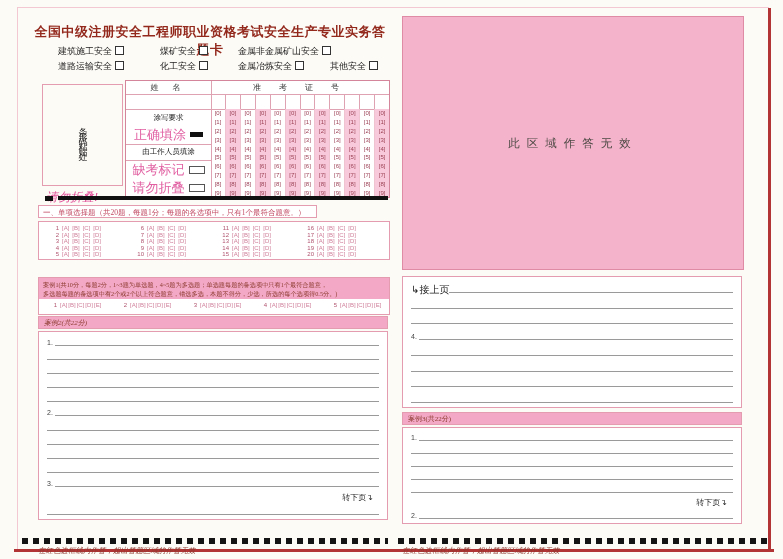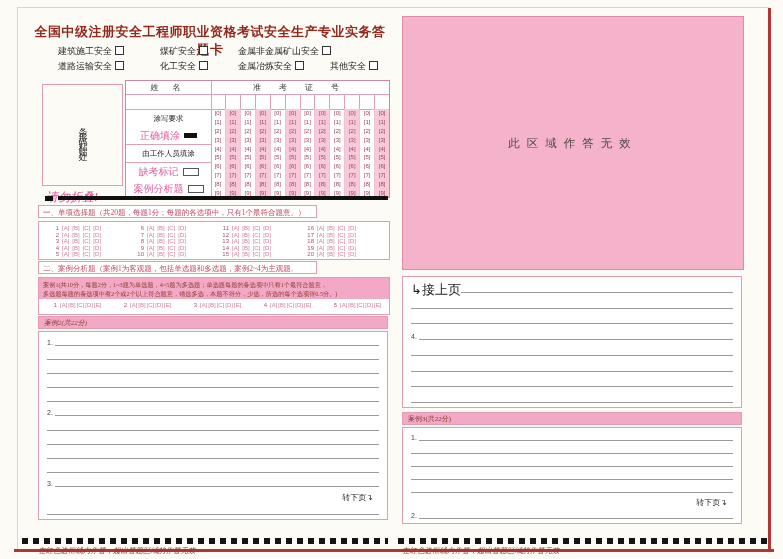--- a/index.html
+++ b/index.html
@@ -37,21 +37,21 @@
              border-bottom:1px solid #dfa2b2;display:flex;align-items:center;justify-content:center;
              font-size:8px;letter-spacing:6px;color:#333;}
   .it-h-id{position:absolute;left:85px;top:0;right:0;height:13px;border-bottom:1px solid #dfa2b2;
            display:flex;align-items:center;justify-content:center;font-size:8px;letter-spacing:8px;color:#333;}
   .it-left{position:absolute;left:0;top:13px;width:85px;bottom:0;border-right:1px solid #dfa2b2;
            display:flex;flex-direction:column;}
   .it-name-cell{height:15px;border-bottom:1px solid #dfa2b2;}
   .it-lr{flex:1;display:flex;align-items:center;justify-content:center;text-align:right;}
   .bt{border-top:1px solid #dfa2b2;}
   .lbl-black{font-size:7.5px;color:#222;}
-  .lbl-pink{font-size:10px;color:#e160a2;}
+  .lbl-pink{font-size:13px;color:#e160a2;}
   .mark-filled{display:inline-block;width:13px;height:5px;background:#101010;margin-left:4px;}
   .mark-outline{display:inline-block;width:14px;height:6px;border:1px solid #555;margin-left:4px;background:#fff;}
   .digit-boxes{position:absolute;left:85px;top:13px;right:0;height:15px;display:flex;border-bottom:1px solid #dfa2b2;}
   .digit-box{flex:1;border-left:1px solid #dfa2b2;}
   .digit-box:first-child{border-left:none;}
   .digit-grid{position:absolute;left:85px;top:28px;right:0;bottom:0;display:flex;}
   .dg-col{flex:1;display:flex;flex-direction:column;border-left:1px solid #f0c3d1;}
   .dg-col:first-child{border-left:none;}
   .dg-col.alt{background:#f8c9da;}
   .dg-cell{flex:1;display:flex;align-items:center;justify-content:center;font-size:6px;
@@ -93,21 +93,21 @@
   .case3-band{left:402px;top:412px;width:340px;height:13px;}
 
   
   .lines-box{position:absolute;border:1px solid #e49cb1;background:#fff;display:flex;
              flex-direction:column;padding:2px 8px;box-sizing:border-box;}
   .left-lines{left:38px;top:331px;width:350px;height:189px;}
   .cont-box{left:402px;top:276px;width:340px;height:132px;}
   .bottom-box{left:402px;top:427px;width:340px;height:97px;}
   .ln-row{flex:1;display:flex;align-items:flex-end;}
   .ln-label{font-size:7px;color:#444;margin:0 2px 1px 0;line-height:8px;}
-  .ln-label.cont{font-size:13px;color:#1e1e1e;font-family:Liberation Serif, serif;margin-right:0;}
+  .ln-label.cont{font-size:10px;color:#1e1e1e;font-family:Liberation Serif, serif;margin-right:0;}
   .ln-fill{flex:1;border-bottom:1px solid #9a9a9a;height:1px;margin-bottom:2px;}
   .ln-next{justify-content:flex-end;padding-right:6px;}
   .mark-text{font-size:8px;color:#1e1e1e;line-height:10px;font-family:"Liberation Serif",serif;}
 
   
   .invalid-box{position:absolute;left:402px;top:16px;width:340px;height:252px;background:#f5b3cb;
                border:1px solid #e08ba6;display:flex;align-items:center;justify-content:center;}
   .invalid-text{font-size:11.5px;color:#4b4944;letter-spacing:7px;font-family:"Liberation Serif",serif;}
 
   
@@ -159,21 +159,21 @@
         <span class="mark-filled"></span>
       </div>
       <div class="it-lr bt">
         <span class="lbl-black">由工作人员填涂</span>
       </div>
       <div class="it-lr bt">
         <span class="lbl-pink">缺考标记</span>
         <span class="mark-outline"></span>
       </div>
       <div class="it-lr">
-        <span class="lbl-pink">案例分析题</span>
+        <span class="lbl-pink">请勿折叠</span>
         <span class="mark-outline"></span>
       </div>
     </div>
     <div class="digit-boxes" id="digitBoxes">
         <span class="digit-box"></span>
         <span class="digit-box"></span>
         <span class="digit-box"></span>
         <span class="digit-box"></span>
         <span class="digit-box"></span>
         <span class="digit-box"></span>
@@ -479,21 +479,20 @@
         </div>
         <div class="mc-row">
           <span class="mc-num">20</span>
           <span class="mc-opt">[A]</span>
           <span class="mc-opt">[B]</span>
           <span class="mc-opt">[C]</span>
           <span class="mc-opt">[D]</span>
         </div>
       </div>
     </div>
-  <div class="sec-box sec2">二、案例分析题（案例1为客观题，包括单选题和多选题，案例2~4为主观题。</div>
 
   <div class="case1-box">
     <div class="case1-band">
       <div>案例1(共10分，每题2分，1~3题为单选题，4~5题为多选题；单选题每题的备选项中只有1个最符合题意，</div>
       <div>多选题每题的备选项中有2个或2个以上符合题意，错选多选，本题不得分，少选，所选的每个选项得0.5分。)</div>
     </div>
     <div class="case1-bubbles" id="case1Row">
         <div class="c1-group">
           <span class="mc-num">1</span>
           <span class="mc-opt">[A]</span>

